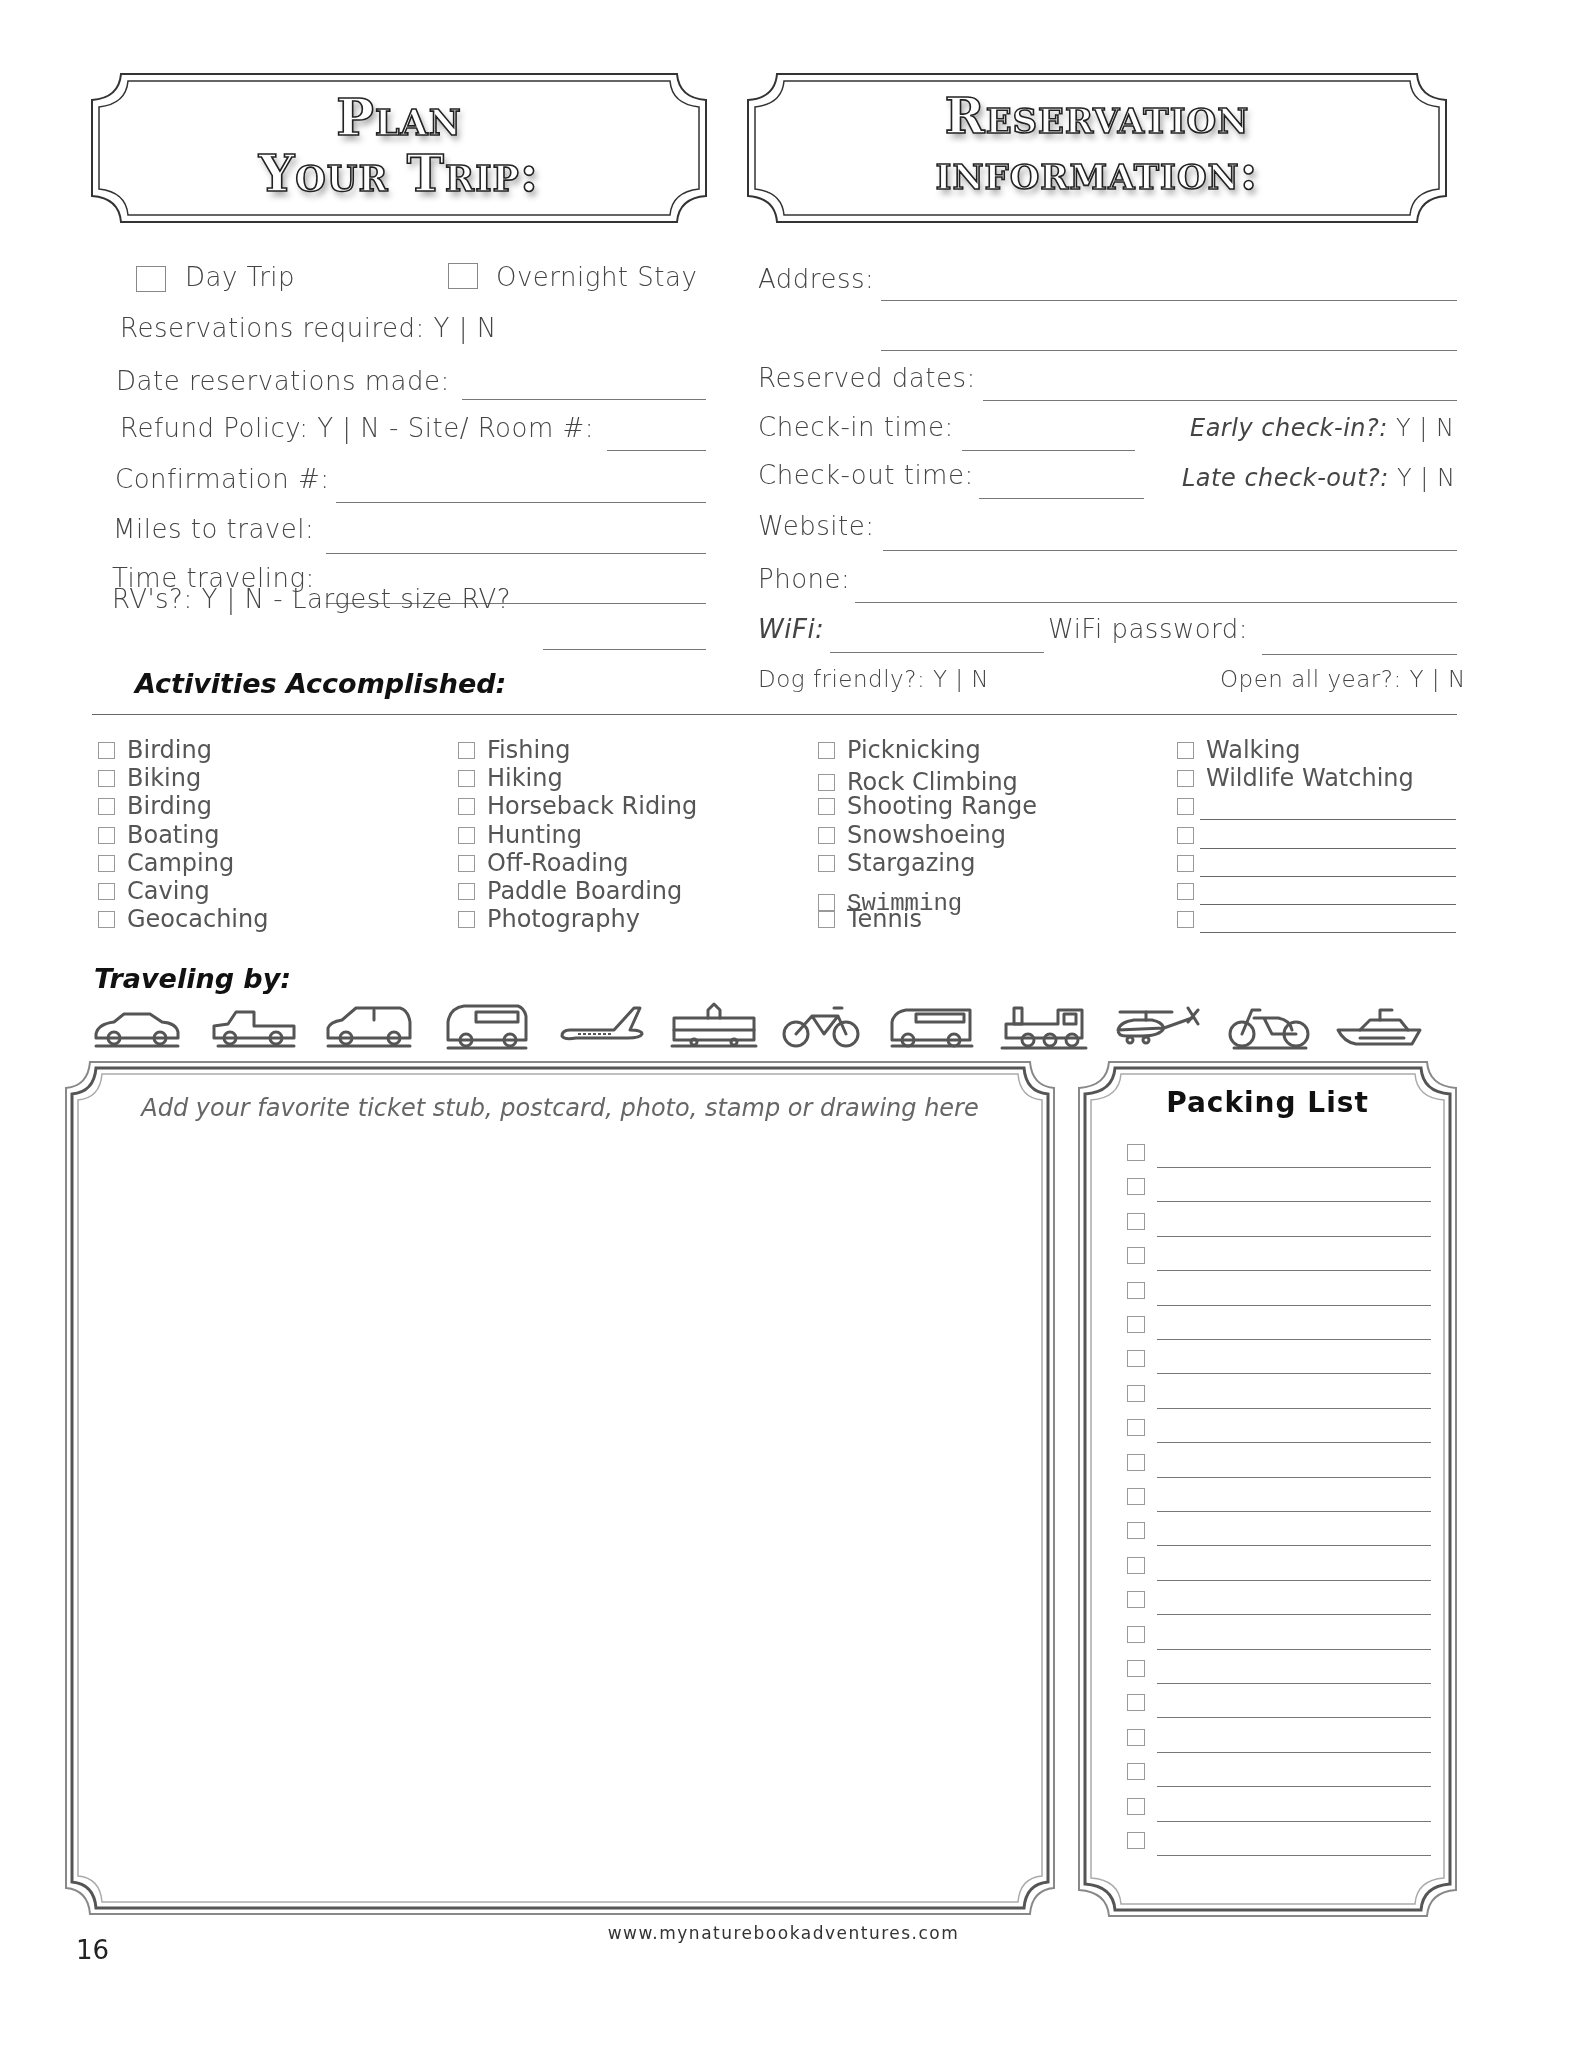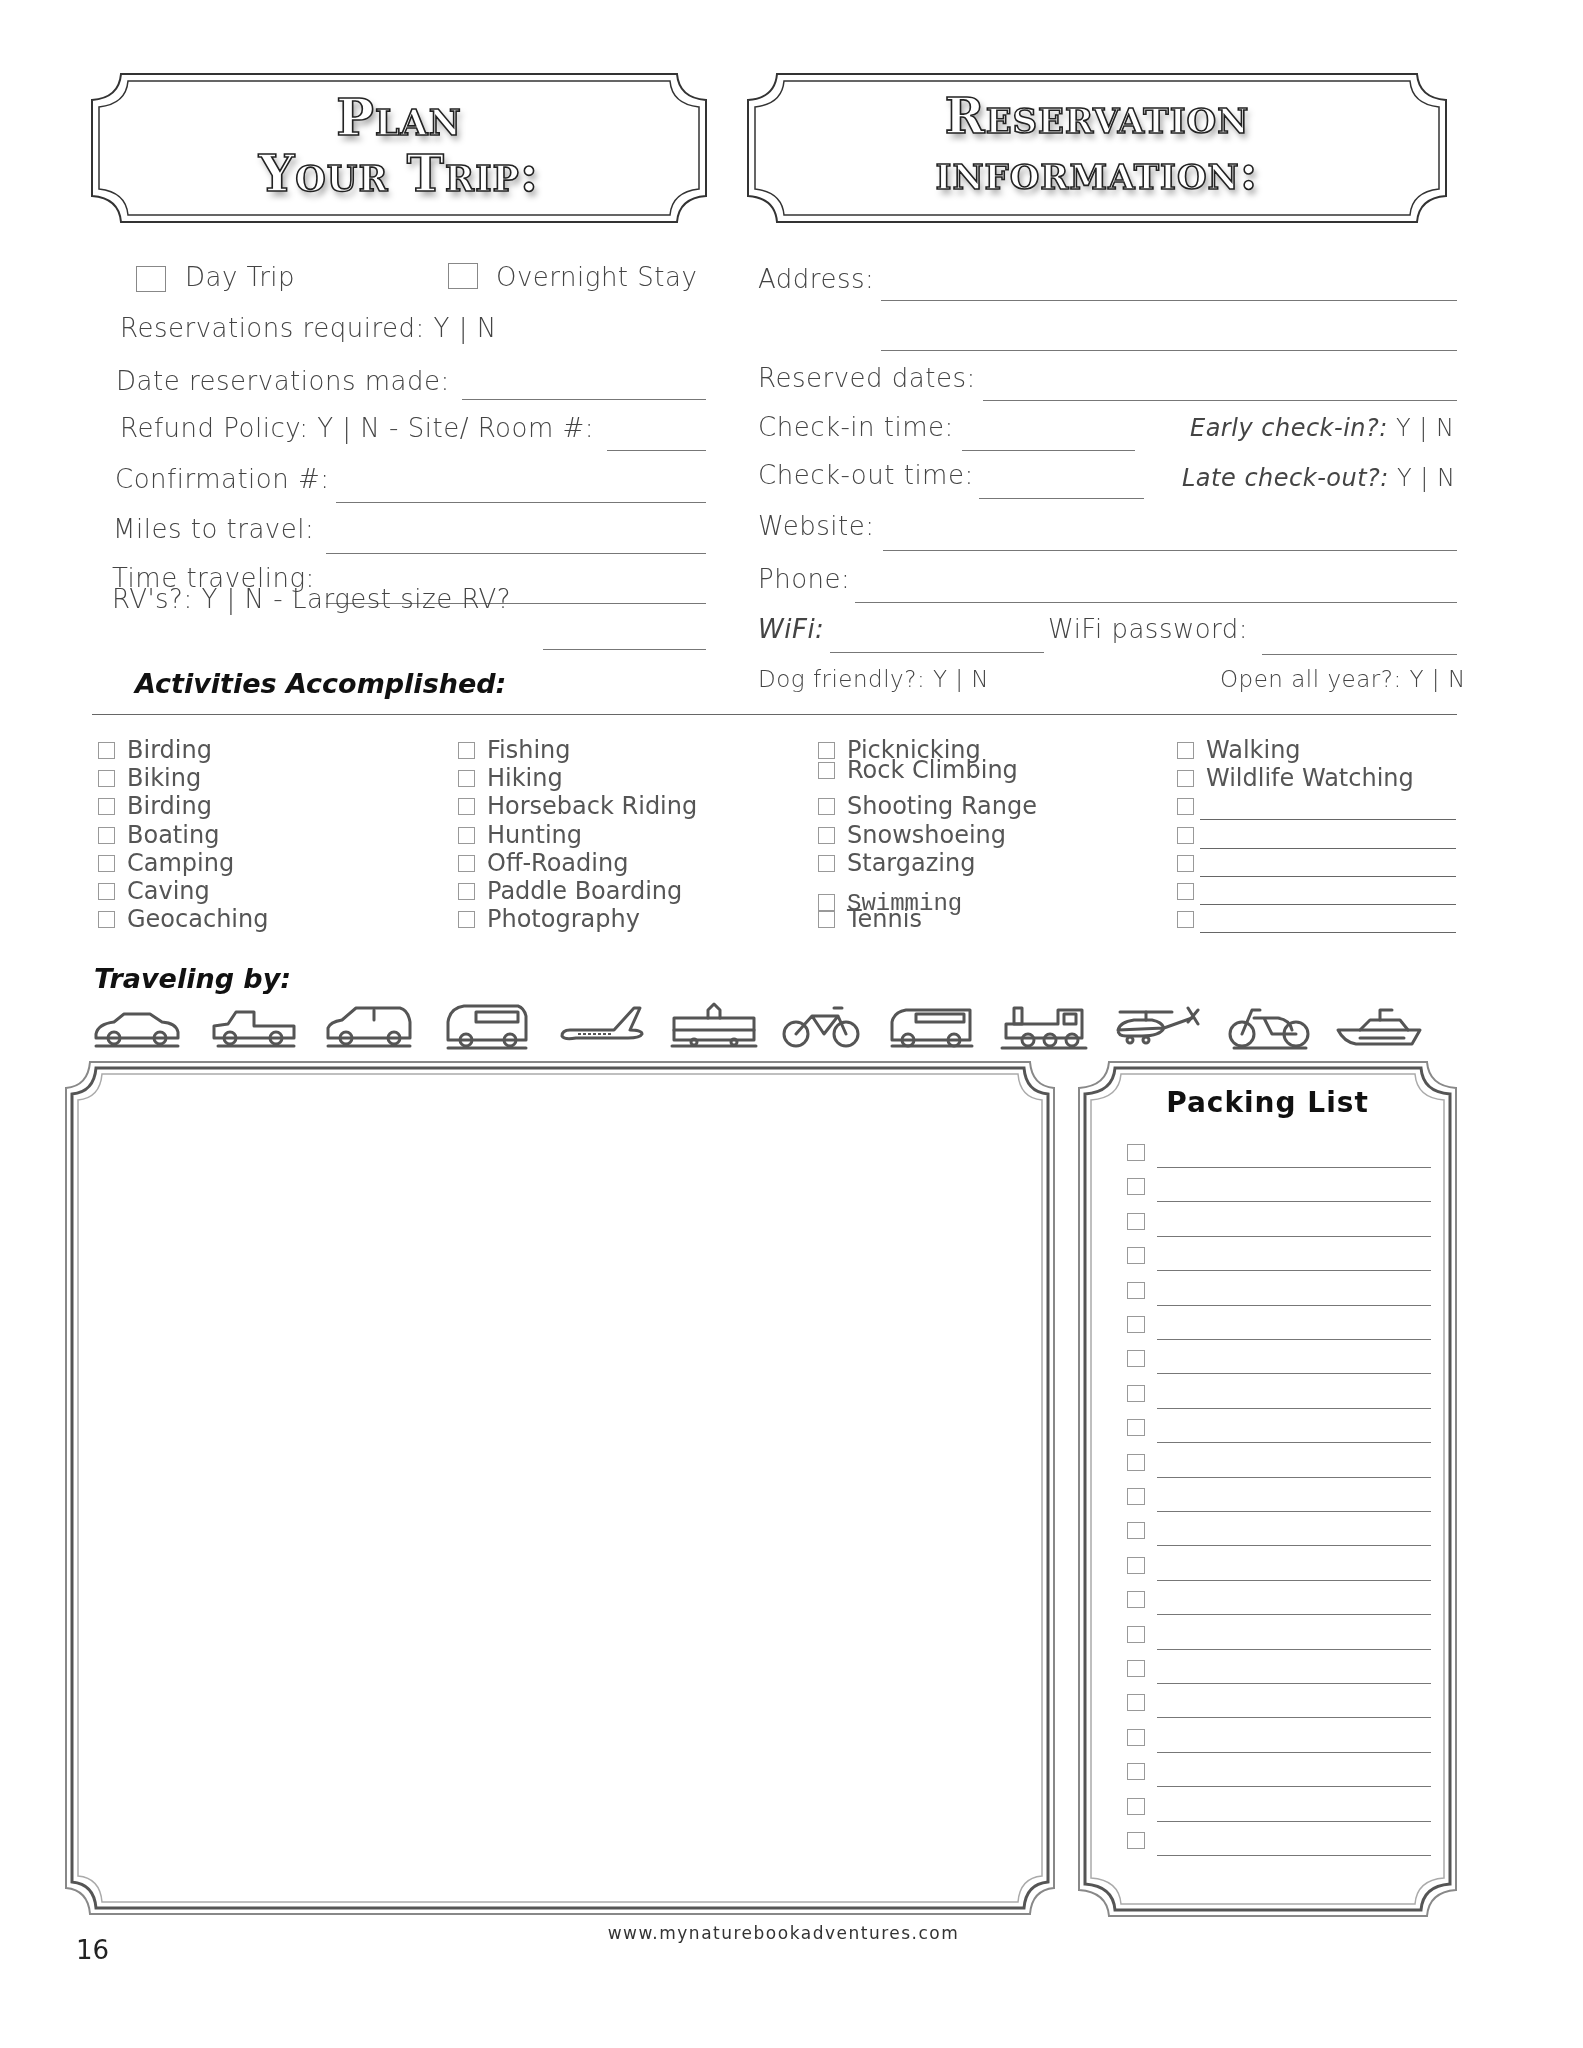--- a/index.html
+++ b/index.html
@@ -116,21 +116,21 @@
     <div class="act-item" style="left: 0px; top: 0px;"><span class="cb"></span><span>Fishing</span></div>
     <div class="act-item" style="left: 0px; top: 28.2px;"><span class="cb"></span><span>Hiking</span></div>
     <div class="act-item" style="left: 0px; top: 56.4px;"><span class="cb"></span><span>Horseback Riding</span></div>
     <div class="act-item" style="left: 0px; top: 84.6px;"><span class="cb"></span><span>Hunting</span></div>
     <div class="act-item" style="left: 0px; top: 112.8px;"><span class="cb"></span><span>Off-Roading</span></div>
     <div class="act-item" style="left: 0px; top: 141px;"><span class="cb"></span><span>Paddle Boarding</span></div>
     <div class="act-item" style="left: 0px; top: 169.2px;"><span class="cb"></span><span>Photography</span></div>
   </div>
 <div class="abs" style="left:818px;top:736px;" id="act3">
     <div class="act-item" style="left: 0px; top: 0px;"><span class="cb"></span><span>Picknicking</span></div>
-    <div class="act-item" style="left: 0px; top: 20px;"><span class="cb"></span><span>Rock Climbing</span></div>
+    <div class="act-item" style="left: 0px; top: 32px;"><span class="cb"></span><span>Rock Climbing</span></div>
     <div class="act-item" style="left: 0px; top: 56.4px;"><span class="cb"></span><span>Shooting Range</span></div>
     <div class="act-item" style="left: 0px; top: 84.6px;"><span class="cb"></span><span>Snowshoeing</span></div>
     <div class="act-item" style="left: 0px; top: 112.8px;"><span class="cb"></span><span>Stargazing</span></div>
     <div class="act-item" style="left: 0px; top: 154px; font-family: Liberation Mono, monospace;"><span class="cb"></span><span>Swimming</span></div>
     <div class="act-item" style="left: 0px; top: 169.2px;"><span class="cb"></span><span>Tennis</span></div>
   </div>
 <div class="abs" style="left:1177px;top:736px;" id="act4">
     <div class="act-item" style="left: 0px; top: 0px;"><span class="cb"></span><span>Walking</span></div>
     <div class="act-item" style="left: 0px; top: 28.2px;"><span class="cb"></span><span>Wildlife Watching</span></div>
     <div class="act-item" style="left: 0px; top: 56.4px;"><span class="cb" style="margin-right: 6px;"></span><span style="display: inline-block; width: 256px; border-bottom: 1.5px solid rgb(102, 102, 102); height: 20px; vertical-align: -6px;"></span></div>
@@ -222,20 +222,21 @@
         <line x1="26" y1="38" x2="70" y2="38" fill="none" stroke="#555" stroke-width="3" stroke-linecap="round" stroke-linejoin="round"></line>
       </svg></div>
   </div>
 
 <div class="frame" style="left:62px;top:1058px;width:996px;height:860px;">
   <svg width="996" height="860">
     <path d="M28,4 H968 Q970,28 992,30 V830 Q970,832 968,856 H28 Q26,832 4,830 V30 Q26,28 28,4 Z" fill="#fff" stroke="#888" stroke-width="2"></path>
     <path d="M34,10 H962 Q964,34 986,36 V824 Q964,826 962,850 H34 Q32,826 10,824 V36 Q32,34 34,10 Z" fill="none" stroke="#555" stroke-width="3"></path>
     <path d="M40,16 H956 Q958,40 980,42 V818 Q958,820 956,844 H40 Q38,820 16,818 V42 Q38,40 40,16 Z" fill="none" stroke="#aaa" stroke-width="1.5"></path>
   </svg>
+  <div class="abs ital" style="left:0;right:0;top:36px;text-align:center;font-size:24px;color:#666;">Add your favorite ticket stub, postcard, photo, stamp or drawing here</div>
   <div class="abs" style="left:40px;top:80px;width:916px;height:740px;"></div>
 </div>
 
 <div class="frame" style="left:1075px;top:1058px;width:385px;height:862px;">
   <svg width="385" height="862">
     <path d="M34,4 H352 Q354,28 381,30 V832 Q354,834 352,858 H34 Q32,834 4,832 V30 Q32,28 34,4 Z" fill="#fff" stroke="#888" stroke-width="2"></path>
     <path d="M40,10 H346 Q348,34 375,36 V826 Q348,828 346,852 H40 Q38,828 10,826 V36 Q38,34 40,10 Z" fill="none" stroke="#555" stroke-width="3"></path>
     <path d="M46,16 H340 Q342,40 369,42 V820 Q342,822 340,846 H46 Q44,822 16,820 V42 Q44,40 46,16 Z" fill="none" stroke="#aaa" stroke-width="1.5"></path>
   </svg>
   <div class="abs" style="left:0;right:0;top:28px;text-align:center;font-size:28px;font-weight:bold;color:#111;letter-spacing:1px;">Packing List</div>

